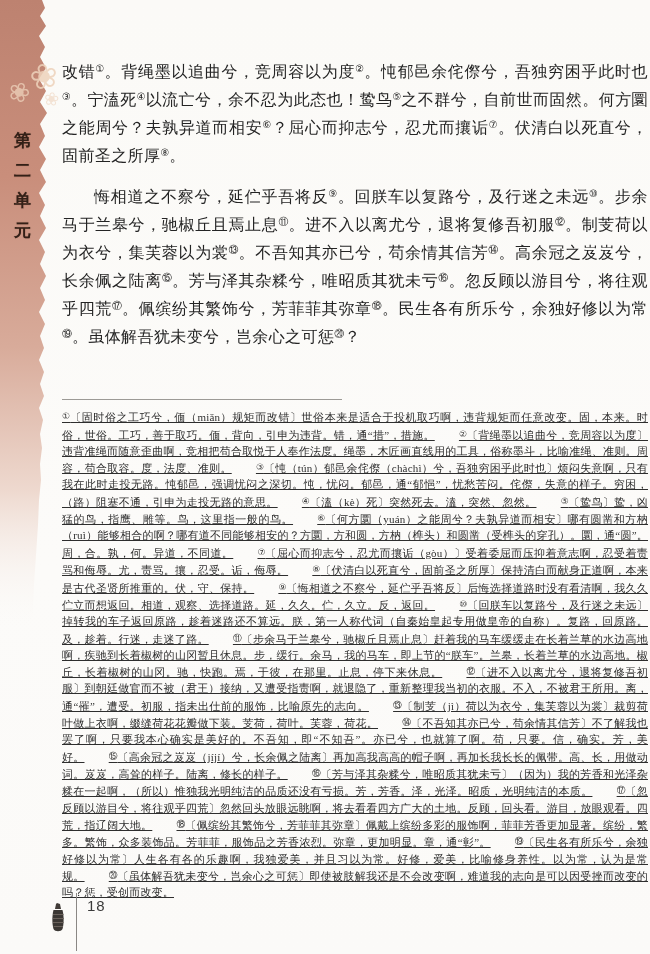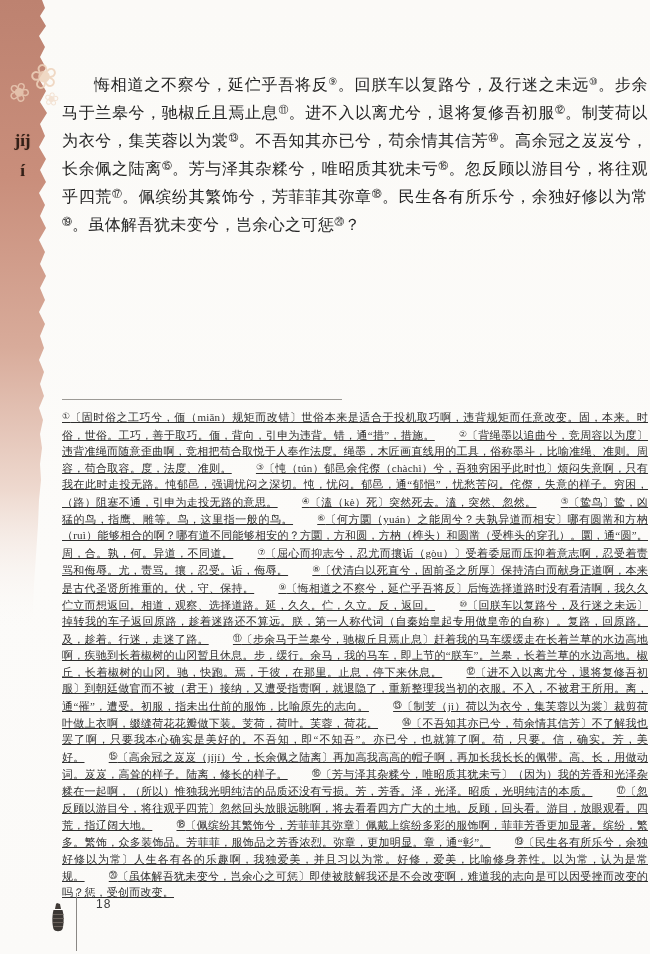--- a/index.html
+++ b/index.html
@@ -50,22 +50,22 @@
     font-size:11px;line-height:16.2px;letter-spacing:.2px;
     color:#2e2e2e;text-align:justify;text-decoration:underline;
   }
   .fn-entry{margin-right:2.2em;}
   .fn-entry:last-child{margin-right:0;}
   .footnotes sup.circ{font-size:.8em;vertical-align:.25em;}
   
   .footer-icon{position:absolute;left:50px;top:903px;}
   .footer-rule{position:absolute;left:76px;top:893px;width:1px;height:58px;background:#8a8784;}
   .page-number{
-    position:absolute;left:96px;top:897px;
-    font-size:12px;color:#3a3a3a;letter-spacing:1px;
+    position:absolute;left:87px;top:897px;
+    font-size:15px;color:#3a3a3a;letter-spacing:1px;
     font-family:"Liberation Sans","DejaVu Sans",sans-serif;
   }
   .subject-badge{
     position:absolute;left:81px;top:955px;width:78px;height:16px;
     background:#df754e;color:#f3b79c;
     font-size:10px;line-height:16px;text-align:center;letter-spacing:6px;
     text-indent:6px;overflow:hidden;
     font-family:"Liberation Sans","DejaVu Sans",sans-serif;
   }
 </style>
@@ -86,23 +86,24 @@
     </defs>
     <path fill="url(#sbg)" d="M0 0 H42 L45 8 40 16 46 26 39 36 45 47 40 57 46 68 39 79 46 91 40 102 47 113 40 124 45 136 39 147 46 159 40 170 46 182 39 193 45 205 40 216 46 228 39 240 45 252 40 264 46 276 40 288 45 300 39 312 45 324 40 336 44 348 39 360 44 372 40 384 44 396 39 408 43 420 40 434 42 448 40 464 41 480 39 500 38 525 36 555 34 585 32 630 H0 Z"></path>
   </svg>
 
   <div class="flower-deco" aria-hidden="true">
     <span class="f1">❀</span>
     <span class="f2">❀</span>
     <span class="f3">❀</span>
   </div>
 
-  <div class="unit-label">jíjí</div>
+  <div class="unit-label">第二单元</div>
 
   <div class="main-text">
+    <p>改错<sup class="circ">①</sup>。背绳墨以追曲兮，竞周容以为度<sup class="circ">②</sup>。忳郁邑余侘傺兮，吾独穷困乎此时也<sup class="circ">③</sup>。宁溘死<sup class="circ">④</sup>以流亡兮，余不忍为此态也！鸷鸟<sup class="circ">⑤</sup>之不群兮，自前世而固然。何方圜之能周兮？夫孰异道而相安<sup class="circ">⑥</sup>？屈心而抑志兮，忍尤而攘诟<sup class="circ">⑦</sup>。伏清白以死直兮，固前圣之所厚<sup class="circ">⑧</sup>。</p>
     <p class="indent">悔相道之不察兮，延伫乎吾将反<sup class="circ">⑨</sup>。回朕车以复路兮，及行迷之未远<sup class="circ">⑩</sup>。步余马于兰皋兮，驰椒丘且焉止息<sup class="circ">⑪</sup>。进不入以离尤兮，退将复修吾初服<sup class="circ">⑫</sup>。制芰荷以为衣兮，集芙蓉以为裳<sup class="circ">⑬</sup>。不吾知其亦已兮，苟余情其信芳<sup class="circ">⑭</sup>。高余冠之岌岌兮，长余佩之陆离<sup class="circ">⑮</sup>。芳与泽其杂糅兮，唯昭质其犹未亏<sup class="circ">⑯</sup>。忽反顾以游目兮，将往观乎四荒<sup class="circ">⑰</sup>。佩缤纷其繁饰兮，芳菲菲其弥章<sup class="circ">⑱</sup>。民生各有所乐兮，余独好修以为常<sup class="circ">⑲</sup>。虽体解吾犹未变兮，岂余心之可惩<sup class="circ">⑳</sup>？</p>
   </div>
 
   <div class="fn-divider"></div>
 
   <div class="footnotes"><span class="fn-entry"><sup class="circ">①</sup>〔固时俗之工巧兮，偭（miǎn）规矩而改错〕世俗本来是适合于投机取巧啊，违背规矩而任意改变。固，本来。时俗，世俗。工巧，善于取巧。偭，背向，引申为违背。错，通“措”，措施。</span><span class="fn-entry"><sup class="circ">②</sup>〔背绳墨以追曲兮，竞周容以为度〕违背准绳而随意歪曲啊，竞相把苟合取悦于人奉作法度。绳墨，木匠画直线用的工具，俗称墨斗，比喻准绳、准则。周容，苟合取容。度，法度、准则。</span><span class="fn-entry"><sup class="circ">③</sup>〔忳（tún）郁邑余侘傺（chàchì）兮，吾独穷困乎此时也〕烦闷失意啊，只有我在此时走投无路。忳郁邑，强调忧闷之深切。忳，忧闷。郁邑，通“郁悒”，忧愁苦闷。侘傺，失意的样子。穷困，（路）阻塞不通，引申为走投无路的意思。</span><span class="fn-entry"><sup class="circ">④</sup>〔溘（kè）死〕突然死去。溘，突然、忽然。</span><span class="fn-entry"><sup class="circ">⑤</sup>〔鸷鸟〕鸷，凶猛的鸟，指鹰、雕等。鸟，这里指一般的鸟。</span><span class="fn-entry"><sup class="circ">⑥</sup>〔何方圜（yuán）之能周兮？夫孰异道而相安〕哪有圆凿和方枘（ruì）能够相合的啊？哪有道不同能够相安的？方圜，方和圆，方枘（榫头）和圆凿（受榫头的穿孔）。圜，通“圆”。周，合。孰，何。异道，不同道。</span><span class="fn-entry"><sup class="circ">⑦</sup>〔屈心而抑志兮，忍尤而攘诟（gòu）〕受着委屈而压抑着意志啊，忍受着责骂和侮辱。尤，责骂。攘，忍受。诟，侮辱。</span><span class="fn-entry"><sup class="circ">⑧</sup>〔伏清白以死直兮，固前圣之所厚〕保持清白而献身正道啊，本来是古代圣贤所推重的。伏，守、保持。</span><span class="fn-entry"><sup class="circ">⑨</sup>〔悔相道之不察兮，延伫乎吾将反〕后悔选择道路时没有看清啊，我久久伫立而想返回。相道，观察、选择道路。延，久久。伫，久立。反，返回。</span><span class="fn-entry"><sup class="circ">⑩</sup>〔回朕车以复路兮，及行迷之未远〕掉转我的车子返回原路，趁着迷路还不算远。朕，第一人称代词（自秦始皇起专用做皇帝的自称）。复路，回原路。及，趁着。行迷，走迷了路。</span><span class="fn-entry"><sup class="circ">⑪</sup>〔步余马于兰皋兮，驰椒丘且焉止息〕赶着我的马车缓缓走在长着兰草的水边高地啊，疾驰到长着椒树的山冈暂且休息。步，缓行。余马，我的马车，即上节的“朕车”。兰皋，长着兰草的水边高地。椒丘，长着椒树的山冈。驰，快跑。焉，于彼，在那里。止息，停下来休息。</span><span class="fn-entry"><sup class="circ">⑫</sup>〔进不入以离尤兮，退将复修吾初服〕到朝廷做官而不被（君王）接纳，又遭受指责啊，就退隐了，重新整理我当初的衣服。不入，不被君王所用。离，通“罹”，遭受。初服，指未出仕前的服饰，比喻原先的志向。</span><span class="fn-entry"><sup class="circ">⑬</sup>〔制芰（jì）荷以为衣兮，集芙蓉以为裳〕裁剪荷叶做上衣啊，缀缝荷花花瓣做下装。芰荷，荷叶。芙蓉，荷花。</span><span class="fn-entry"><sup class="circ">⑭</sup>〔不吾知其亦已兮，苟余情其信芳〕不了解我也罢了啊，只要我本心确实是美好的。不吾知，即“不知吾”。亦已兮，也就算了啊。苟，只要。信，确实。芳，美好。</span><span class="fn-entry"><sup class="circ">⑮</sup>〔高余冠之岌岌（jíjí）兮，长余佩之陆离〕再加高我高高的帽子啊，再加长我长长的佩带。高、长，用做动词。岌岌，高耸的样子。陆离，修长的样子。</span><span class="fn-entry"><sup class="circ">⑯</sup>〔芳与泽其杂糅兮，唯昭质其犹未亏〕（因为）我的芳香和光泽杂糅在一起啊，（所以）惟独我光明纯洁的品质还没有亏损。芳，芳香。泽，光泽。昭质，光明纯洁的本质。</span><span class="fn-entry"><sup class="circ">⑰</sup>〔忽反顾以游目兮，将往观乎四荒〕忽然回头放眼远眺啊，将去看看四方广大的土地。反顾，回头看。游目，放眼观看。四荒，指辽阔大地。</span><span class="fn-entry"><sup class="circ">⑱</sup>〔佩缤纷其繁饰兮，芳菲菲其弥章〕佩戴上缤纷多彩的服饰啊，菲菲芳香更加显著。缤纷，繁多。繁饰，众多装饰品。芳菲菲，服饰品之芳香浓烈。弥章，更加明显。章，通“彰”。</span><span class="fn-entry"><sup class="circ">⑲</sup>〔民生各有所乐兮，余独好修以为常〕人生各有各的乐趣啊，我独爱美，并且习以为常。好修，爱美，比喻修身养性。以为常，认为是常规。</span><span class="fn-entry"><sup class="circ">⑳</sup>〔虽体解吾犹未变兮，岂余心之可惩〕即使被肢解我还是不会改变啊，难道我的志向是可以因受挫而改变的吗？惩，受创而改变。</span></div>
 
   <svg class="footer-icon" width="16" height="32" viewBox="0 0 16 32" aria-hidden="true">
     <path d="M7 0 L10 1 L11 6 H5 L6 1 Z" fill="#413c38"></path>
     <path d="M3.5 7 H12.5 C14 13 14 21 12.5 26 C11 29 5 29 3.5 26 C2 21 2 13 3.5 7 Z" fill="#3b3734"></path>

